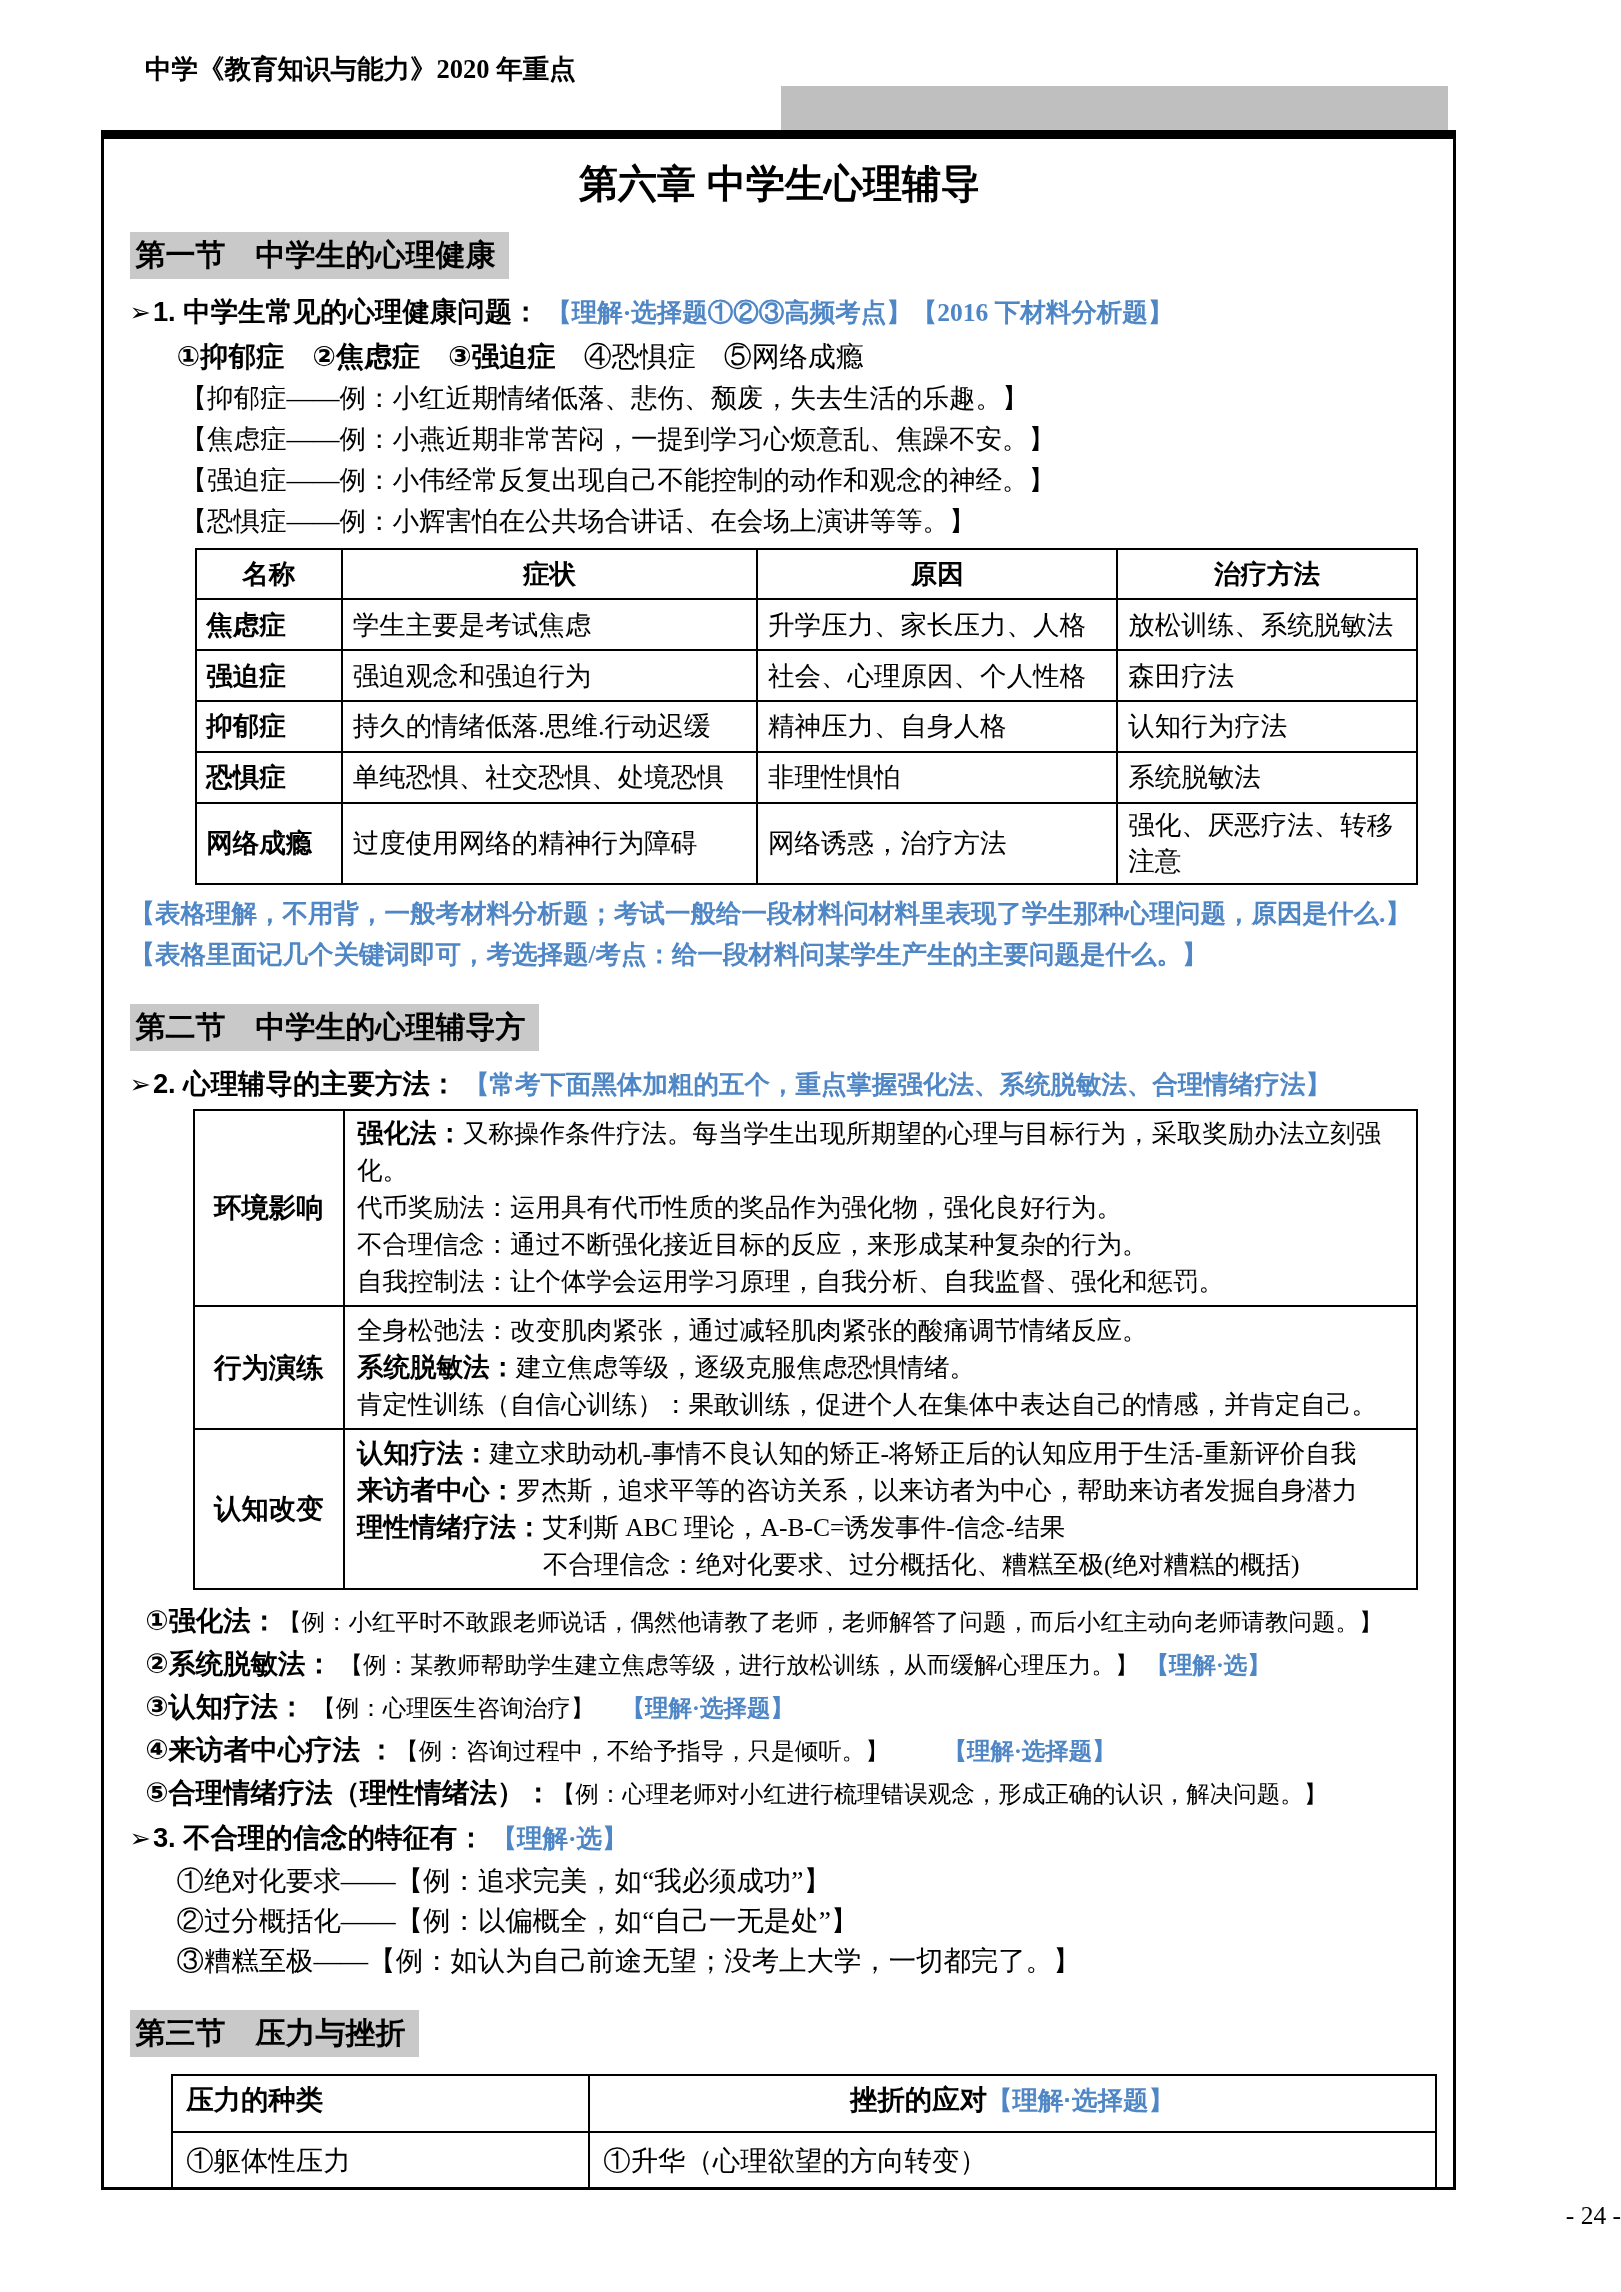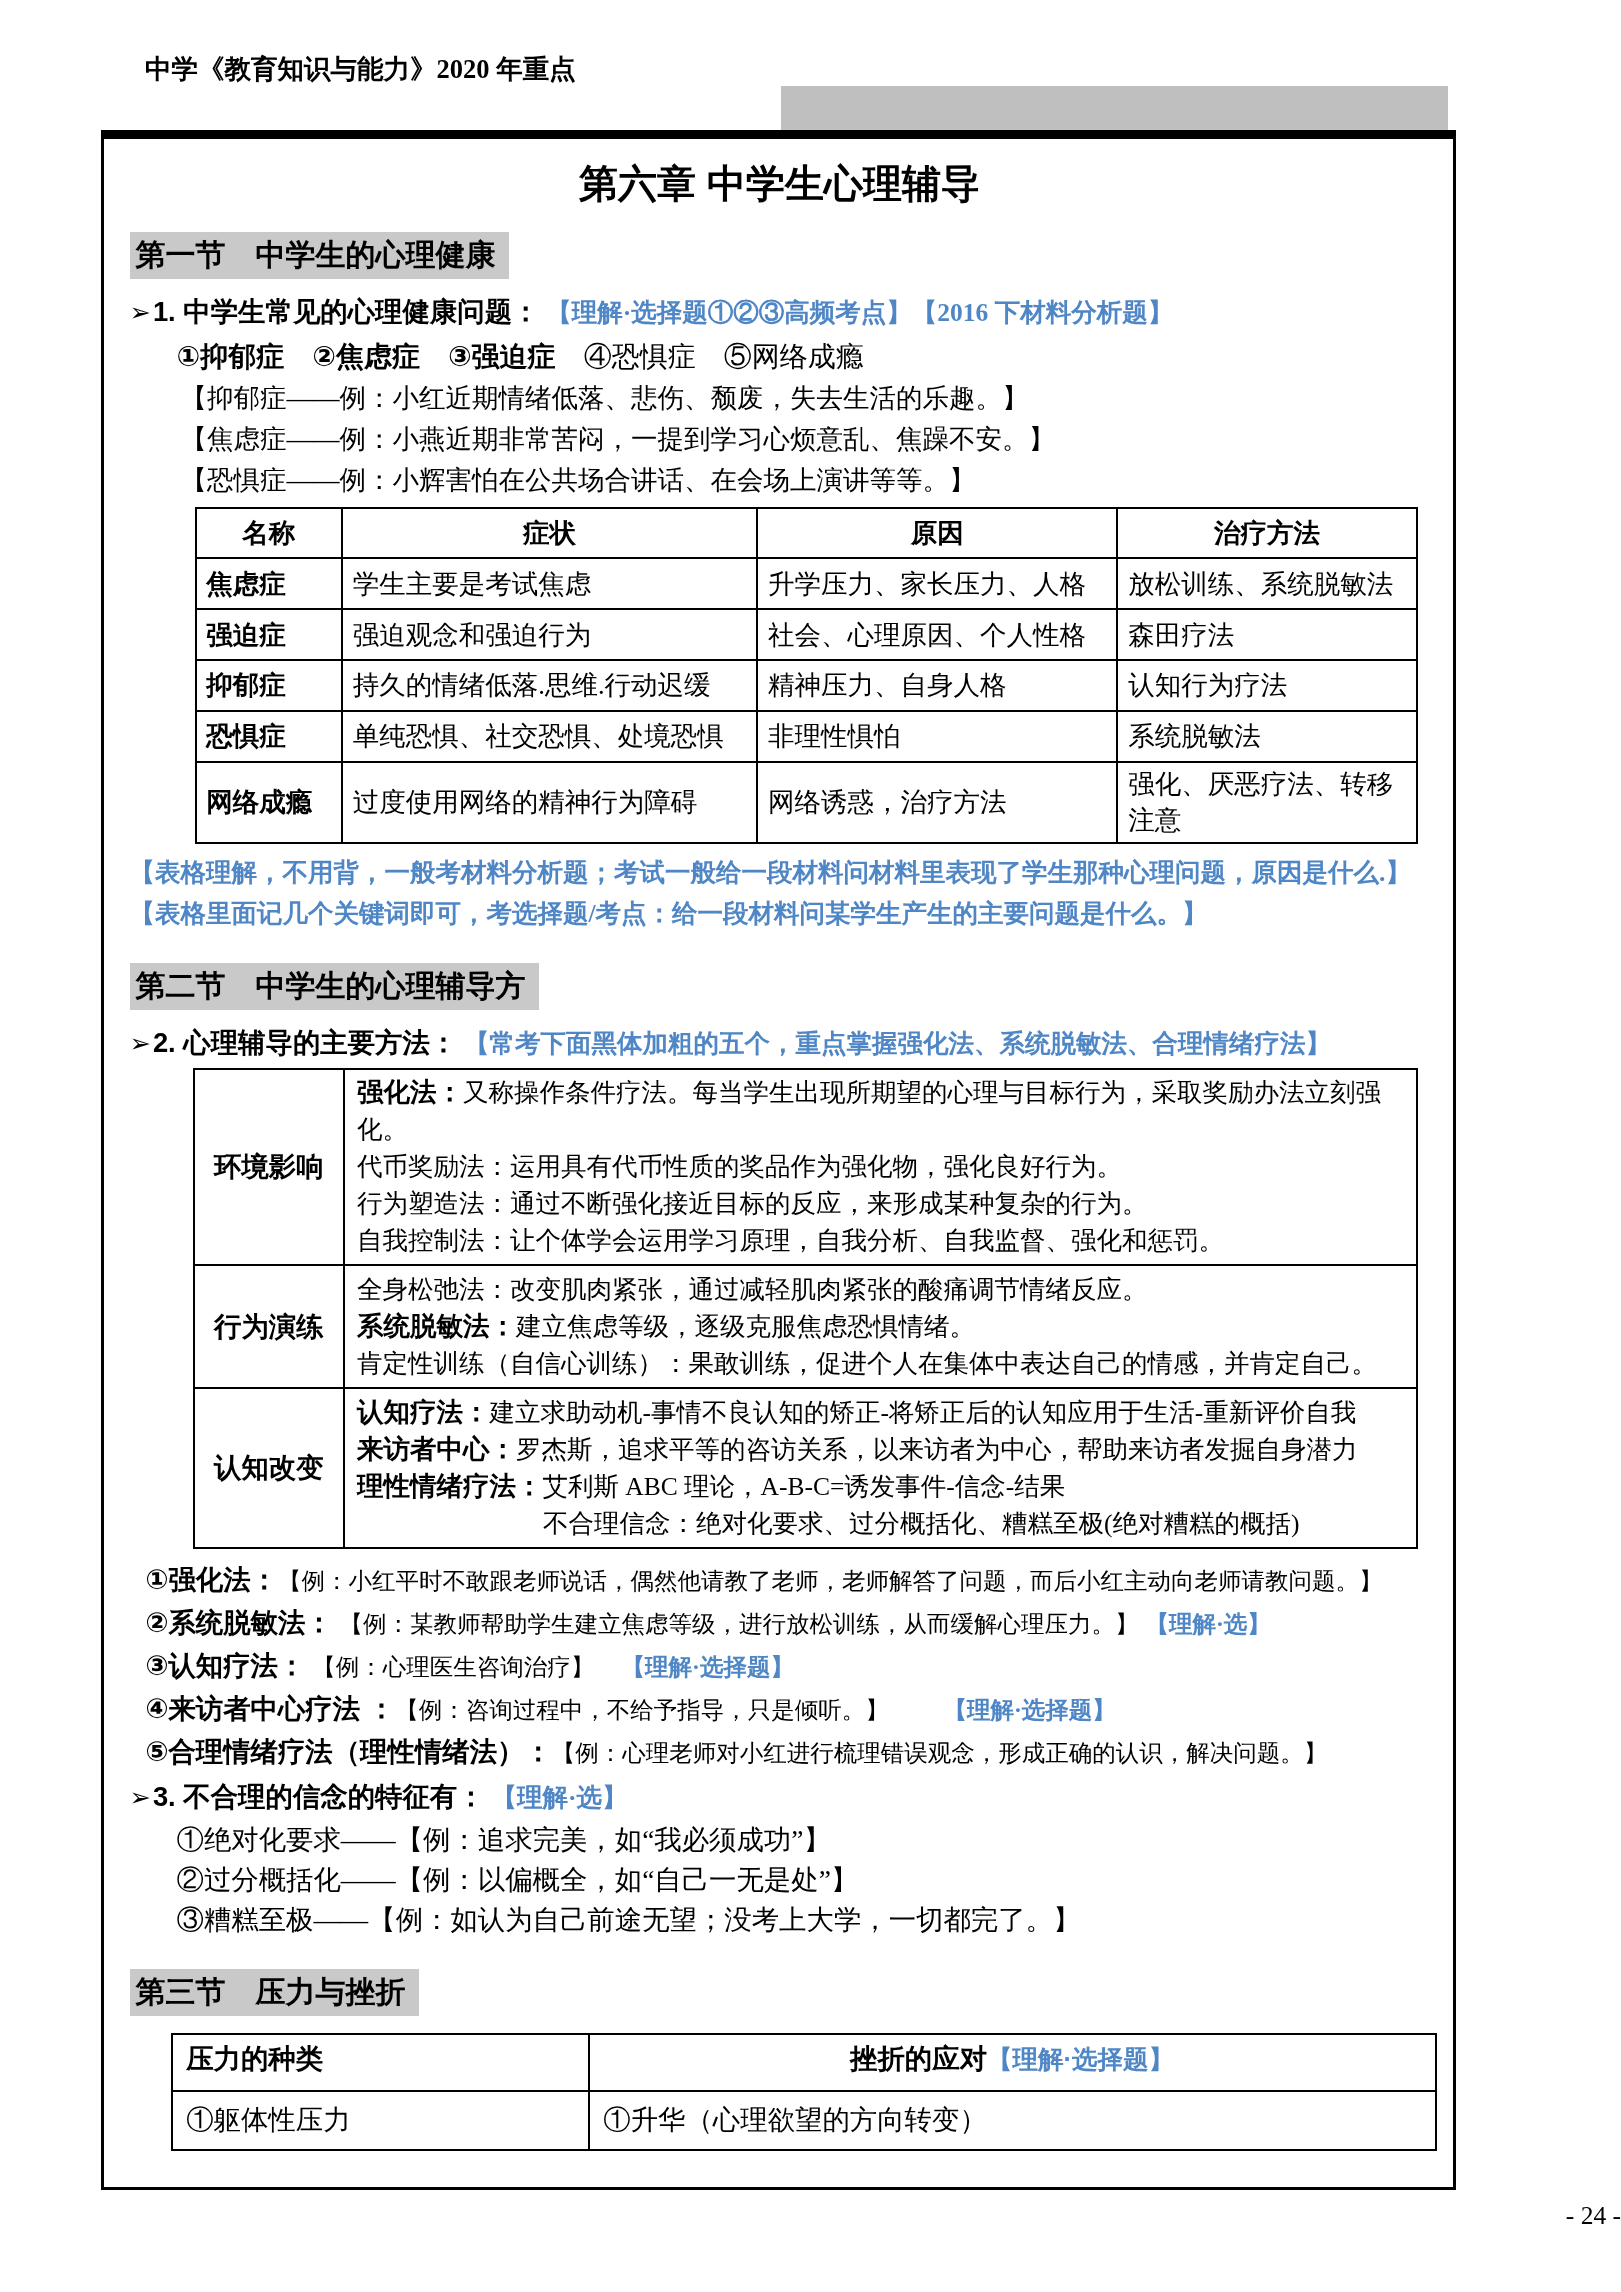--- a/index.html
+++ b/index.html
@@ -103,20 +103,21 @@
         <span class="bullet">➢</span><span class="q-label">1. 中学生常见的心理健康问题：</span>
         <span class="blue tag">【理解·选择题①②③高频考点】【2016 下材料分析题】</span>
       </div>
 
       <div class="problems">
         <span class="p-bold">①抑郁症　②焦虑症　③强迫症</span><span>　④恐惧症　⑤网络成瘾</span>
       </div>
 
       <div class="example-line">【抑郁症——例：小红近期情绪低落、悲伤、颓废，失去生活的乐趣。】</div>
       <div class="example-line">【焦虑症——例：小燕近期非常苦闷，一提到学习心烦意乱、焦躁不安。】</div>
+      <div class="example-line">【强迫症——例：小伟经常反复出现自己不能控制的动作和观念的神经。】</div>
       <div class="example-line">【恐惧症——例：小辉害怕在公共场合讲话、在会场上演讲等等。】</div>
 
       <table class="tbl1">
         <tbody>
             <tr>
           <th style="width:12%">名称</th>
           <th style="width:34%">症状</th>
           <th style="width:29.5%">原因</th>
           <th style="width:24.5%">治疗方法</th>
         </tr>
@@ -165,21 +166,21 @@
         <span class="blue tag">【常考下面黑体加粗的五个，重点掌握强化法、系统脱敏法、合理情绪疗法】</span>
       </div>
 
       <table class="tbl2">
         <tbody>
             <tr>
           <td class="cat">环境影响</td>
           <td>
             <div class="m-line"><span class="m-head bold">强化法：</span><span>又称操作条件疗法。每当学生出现所期望的心理与目标行为，采取奖励办法立刻强化。</span></div>
             <div class="m-line"><span class="m-head">代币奖励法：</span><span>运用具有代币性质的奖品作为强化物，强化良好行为。</span></div>
-            <div class="m-line"><span class="m-head">行为塑造法：</span><span>通过不断强化接近目标的反应，来形成某种复杂的行为。</span></div>
+            <div class="m-line"><span class="m-head">不合理信念：</span><span>通过不断强化接近目标的反应，来形成某种复杂的行为。</span></div>
             <div class="m-line"><span class="m-head">自我控制法：</span><span>让个体学会运用学习原理，自我分析、自我监督、强化和惩罚。</span></div>
           </td>
         </tr>
         <tr>
           <td class="cat">行为演练</td>
           <td>
             <div class="m-line"><span class="m-head">全身松弛法：</span><span>改变肌肉紧张，通过减轻肌肉紧张的酸痛调节情绪反应。</span></div>
             <div class="m-line"><span class="m-head bold">系统脱敏法：</span><span>建立焦虑等级，逐级克服焦虑恐惧情绪。</span></div>
             <div class="m-line"><span class="m-head">肯定性训练（自信心训练）：</span><span>果敢训练，促进个人在集体中表达自己的情感，并肯定自己。</span></div>
           </td>

